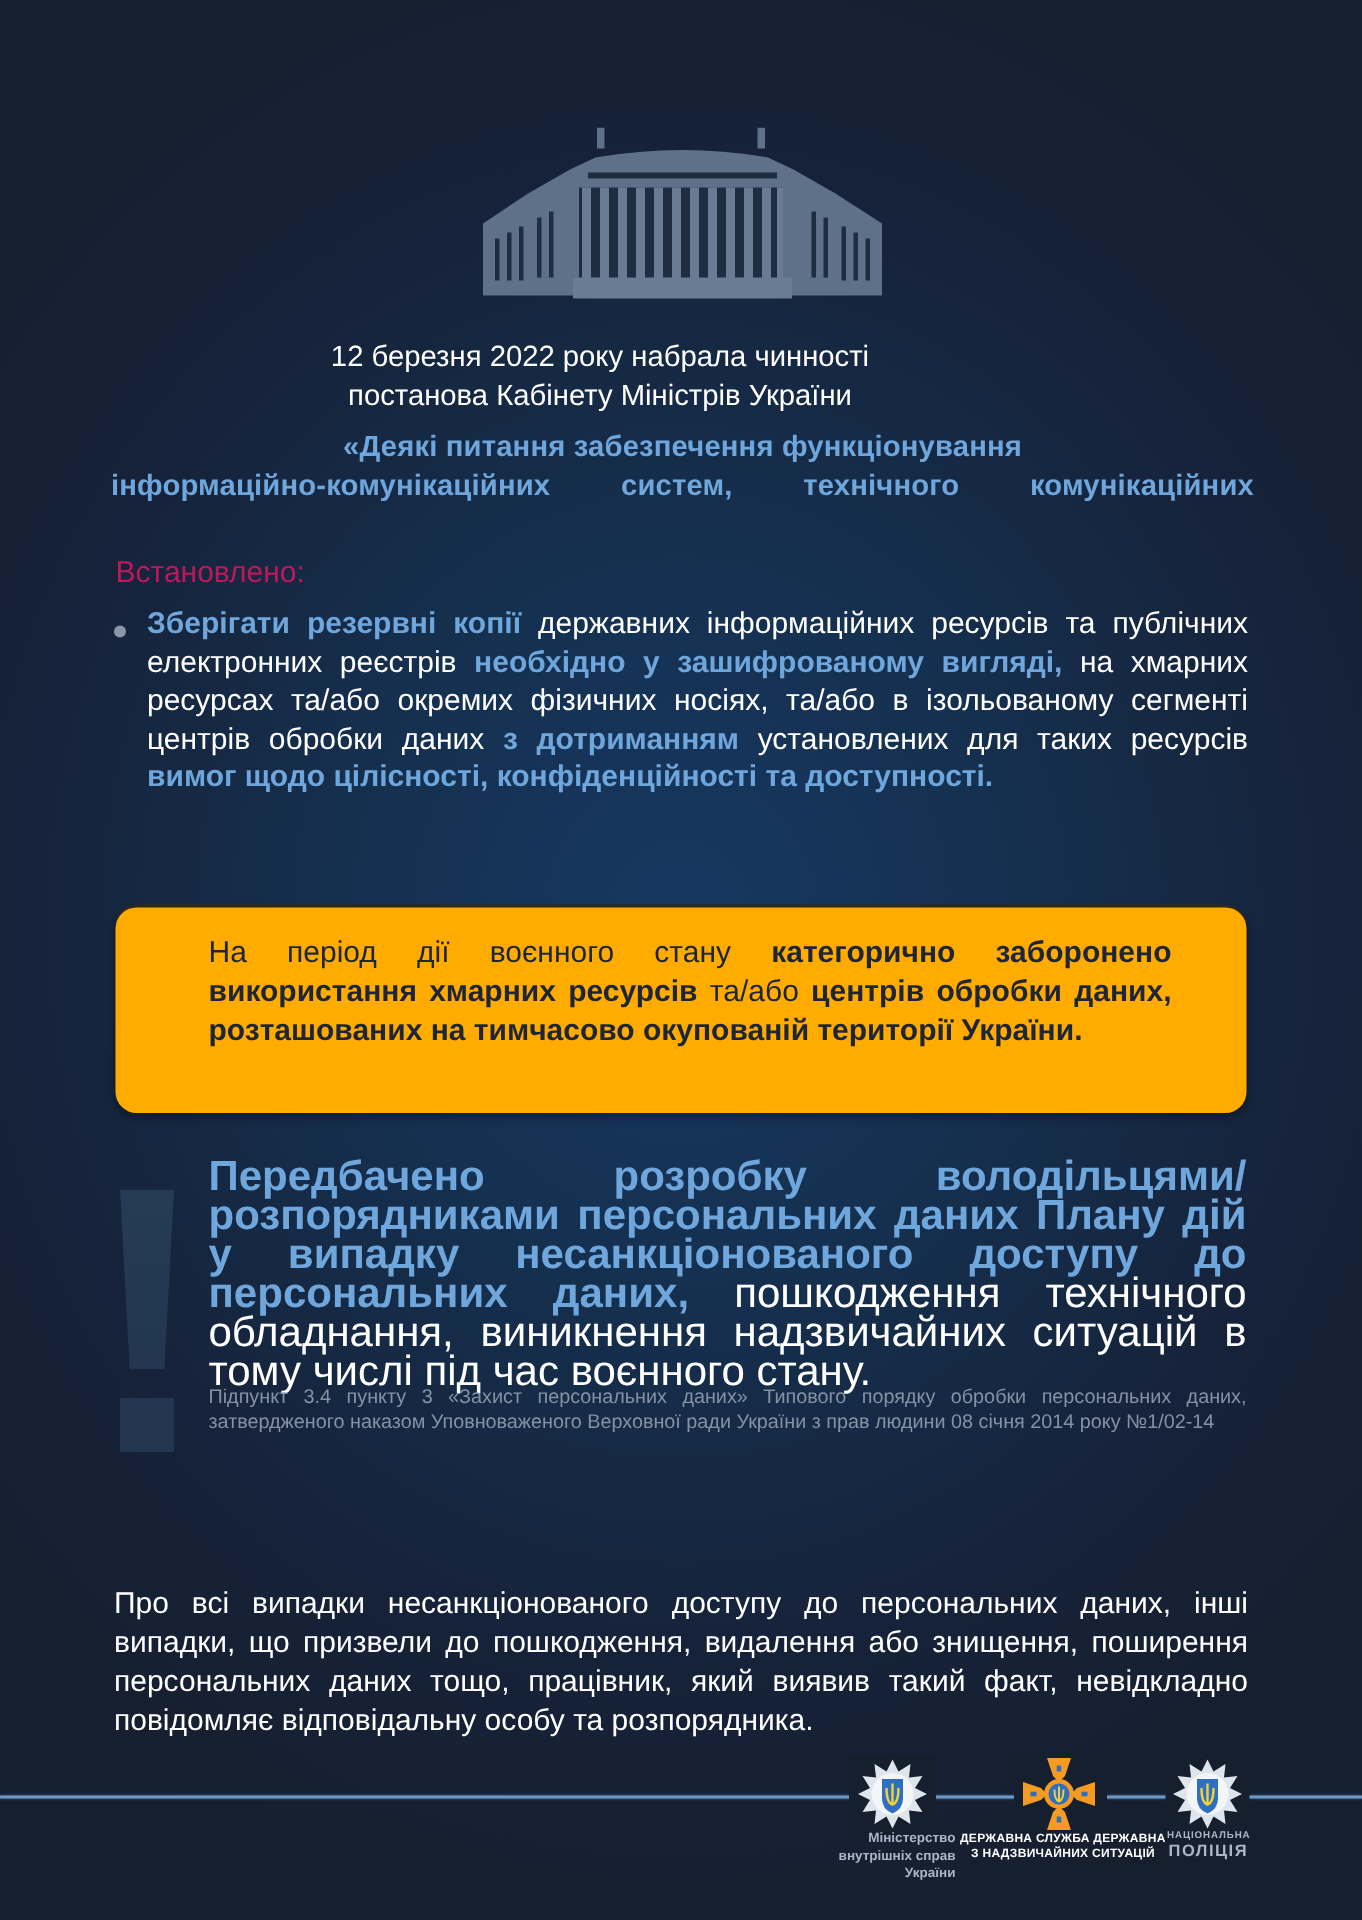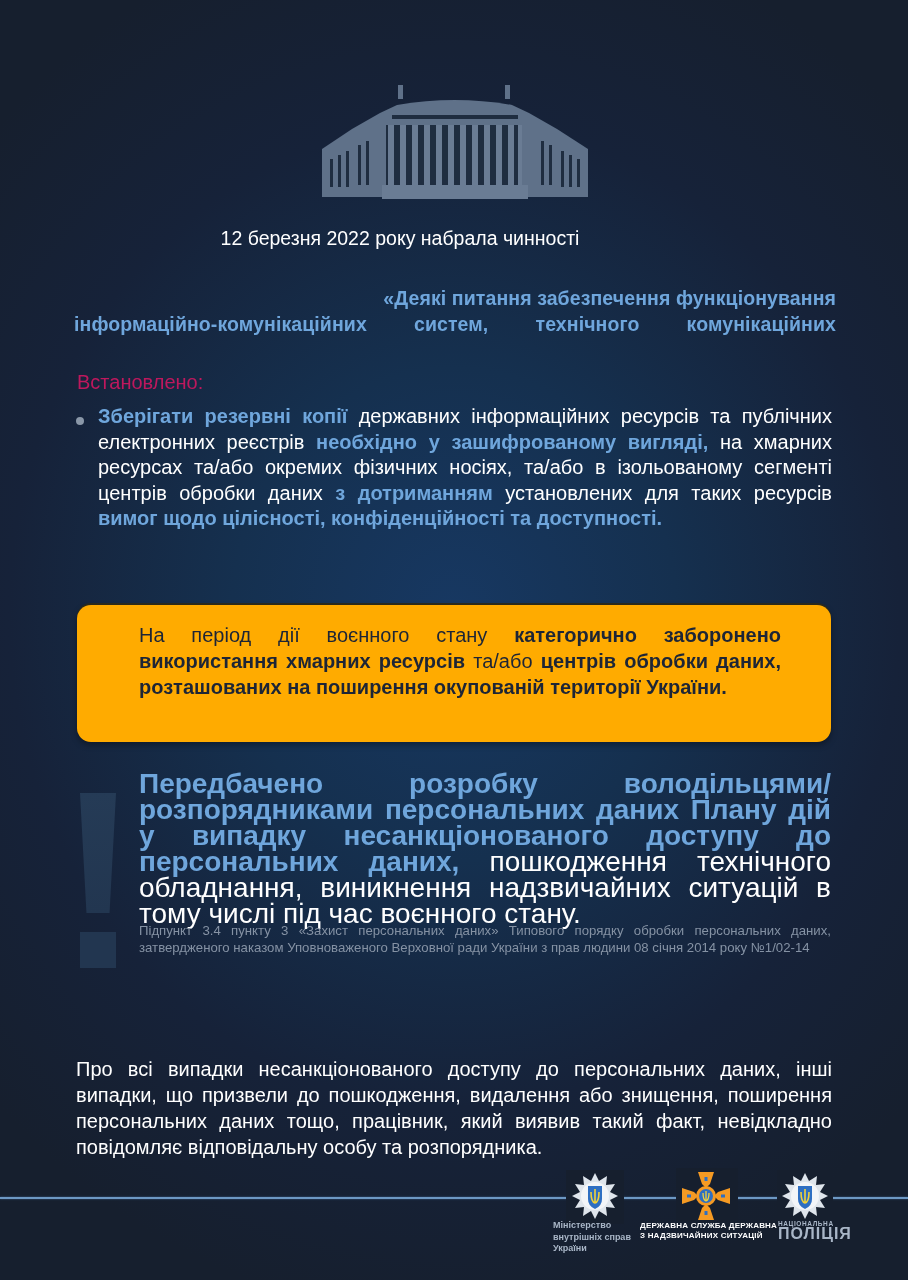--- a/index.html
+++ b/index.html
@@ -13,21 +13,21 @@
   .building { position: absolute; left: 322px; top: 85px; width: 266px; height: 118px; }
   .intro {
     position: absolute; left: 0; width: 800px; top: 225px;
     text-align: center; font-size: 19.5px; line-height: 26px; color: #ffffff;
   }
   .title {
     position: absolute; left: 74px; width: 762px; top: 285px;
     text-align: center; font-size: 19.5px; line-height: 26px; font-weight: bold;
     color: #6fa6dc; letter-spacing: 0.1px;
   }
-  .title .line { display: block; text-align: right; }
+  .title .line { display: block; }
   .title .j { text-align: justify; text-align-last: justify; }
   .established {
     position: absolute; left: 77px; top: 371px; font-size: 20px; color: #be185d;
   }
   .bullet-wrap { position: absolute; left: 76px; top: 404px; width: 756px; }
   .bullet-dot {
     position: absolute; left: 0; top: 13px; width: 8px; height: 8px; border-radius: 50%;
     background: #8a97a8;
   }
   .bullet-text {
@@ -65,25 +65,25 @@
   }
   .final-text {
     position: absolute; left: 76px; top: 1013px; width: 756px;
     font-size: 20px; line-height: 26px; color: #ffffff; text-align: justify; text-align-last: left; margin-top: 43px;
   }
   .footer-line {
     position: absolute; left: 0; top: 1197px; width: 908px; height: 2px; background: #6d98c4;
     box-shadow: 0 0 2px #3d6590;
   }
   .logo-badge { position: absolute; }
-  .logo-caption { position: absolute; font-weight: bold; text-align: left; white-space: nowrap; }
+  .logo-caption { position: absolute; font-weight: bold; text-align: right; white-space: nowrap; }
   .cap-mvs { left: 553px; top: 1220px; width: 84px; font-size: 9px; line-height: 11.5px; color: #a9b6c7; }
   .cap-dsns { left: 640px; top: 1221px; width: 130px; font-size: 8px; line-height: 10px; color: #ffffff; letter-spacing: 0.2px; }
   .cap-np1 { left: 778px; top: 1220px; width: 54px; font-size: 6.5px; line-height: 8px; color: #a9b6c7; letter-spacing: 0.6px; }
-  .cap-np2 { left: 778px; top: 1228px; width: 54px; font-size: 16px; line-height: 12px; color: #a9b6c7; letter-spacing: 1px; }
+  .cap-np2 { left: 778px; top: 1228px; width: 54px; font-size: 11px; line-height: 12px; color: #a9b6c7; letter-spacing: 1px; }
   .badge-bg { position: absolute; height: 54px; background: #161f2e; }
 </style>
 </head>
 <body>
 
 <svg class="building" viewBox="0 0 266 118" xmlns="http://www.w3.org/2000/svg">
   <g fill="#5f7189">
     <rect x="76" y="0" width="5" height="14"></rect>
     <rect x="183" y="0" width="5" height="14"></rect>
     <path d="M0 64 L30 44 L44 36 L58 28 L75 20 Q133 10 190 20 L207 28 L221 36 L235 44 L266 64 L266 112 L0 112 Z"></path>
@@ -118,36 +118,37 @@
       <rect x="227" y="60" width="3" height="40"></rect>
     <rect x="239" y="66" width="3" height="36"></rect>
       <rect x="247" y="70" width="3" height="32"></rect>
     <rect x="255" y="74" width="3" height="28"></rect>
     <rect x="70" y="30" width="126" height="4"></rect>
   </g>
 </svg>
 
 <div class="intro">
   <div>12 березня 2022 року набрала чинності</div>
+  <div>постанова Кабінету Міністрів України</div>
 </div>
 
 <div class="title">
   <span class="line">«Деякі питання забезпечення функціонування</span>
   <span class="line j">інформаційно-комунікаційних систем, технічного комунікаційних</span>
 </div>
 
 <div class="established">Встановлено:</div>
 
 <div class="bullet-wrap">
   <span class="bullet-dot"></span>
   <div class="bullet-text"><span class="hl">Зберігати резервні копії</span><span> державних інформаційних ресурсів та публічних електронних реєстрів </span><span class="hl">необхідно у зашифрованому вигляді,</span><span> на хмарних ресурсах та/або окремих фізичних носіях, та/або в ізольованому сегменті центрів обробки даних </span><span class="hl">з дотриманням</span><span> установлених для таких ресурсів </span><span class="hl">вимог щодо цілісності, конфіденційності та доступності.</span></div>
 </div>
 
 <div class="warn-box">
-  <div class="warn-text"><span>На період дії воєнного стану </span><b>категорично заборонено використання хмарних ресурсів</b><span> та/або </span><b>центрів обробки даних, розташованих на поширення окупованій території України.</b></div>
+  <div class="warn-text"><span>На період дії воєнного стану </span><b>категорично заборонено використання хмарних ресурсів</b><span> та/або </span><b>центрів обробки даних, розташованих на тимчасово окупованій території України.</b></div>
 </div>
 
 <div class="exclaim">
   <div class="bar"></div>
   <div class="dot"></div>
 </div>
 
 <div class="plan-text"><span class="hl">Передбачено розробку володільцями/розпорядниками персональних даних Плану дій у випадку несанкціонованого доступу до персональних даних,</span><span> пошкодження технічного обладнання, виникнення надзвичайних ситуацій в тому числі під час воєнного стану.</span></div>
 
 <div class="source-text">Підпункт 3.4 пункту 3 «Захист персональних даних» Типового порядку обробки персональних даних, затвердженого наказом Уповноваженого Верховної ради України з прав людини 08 січня 2014 року №1/02-14</div>

